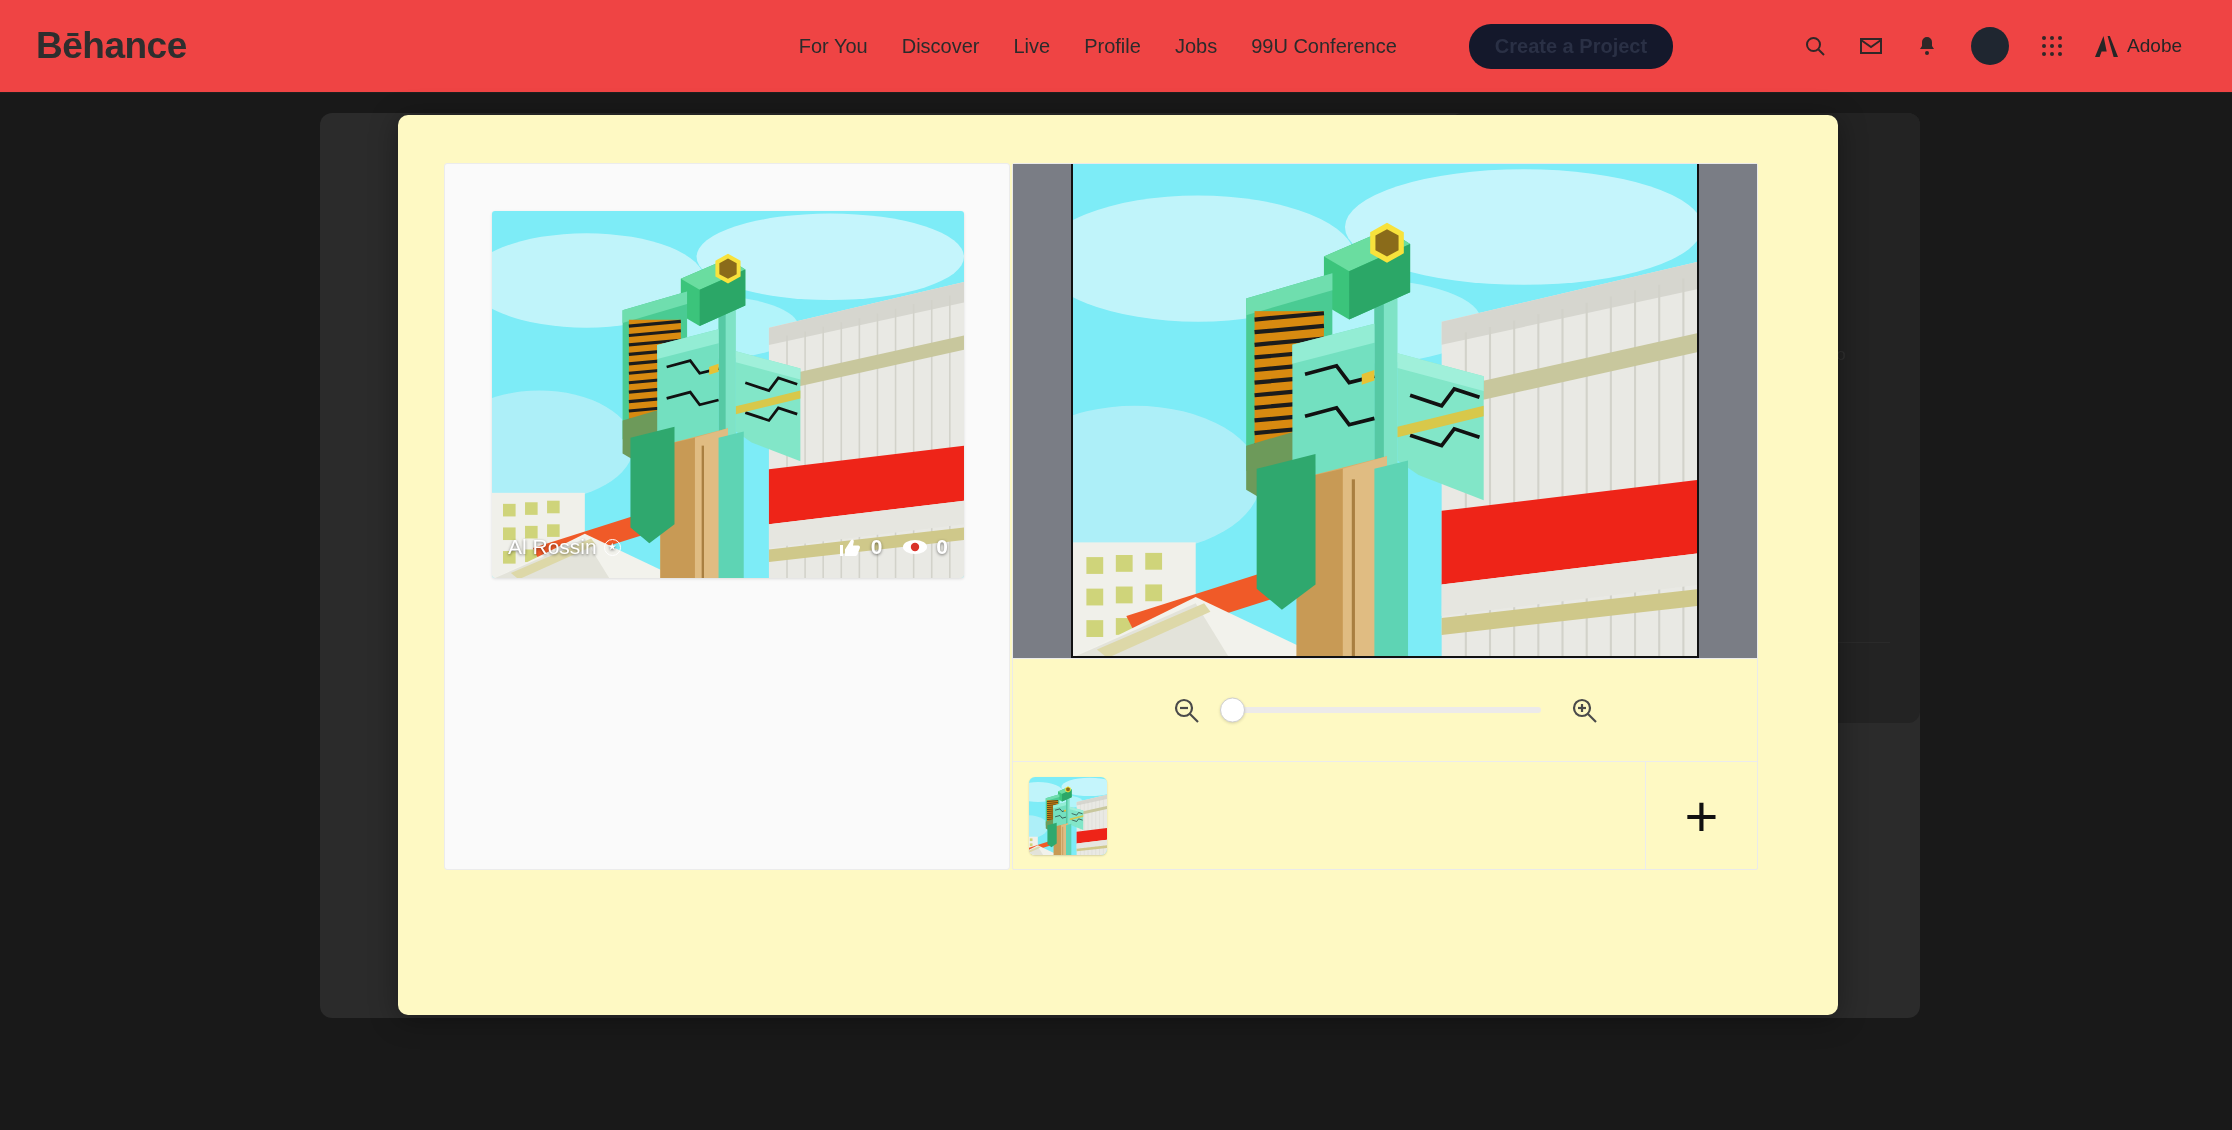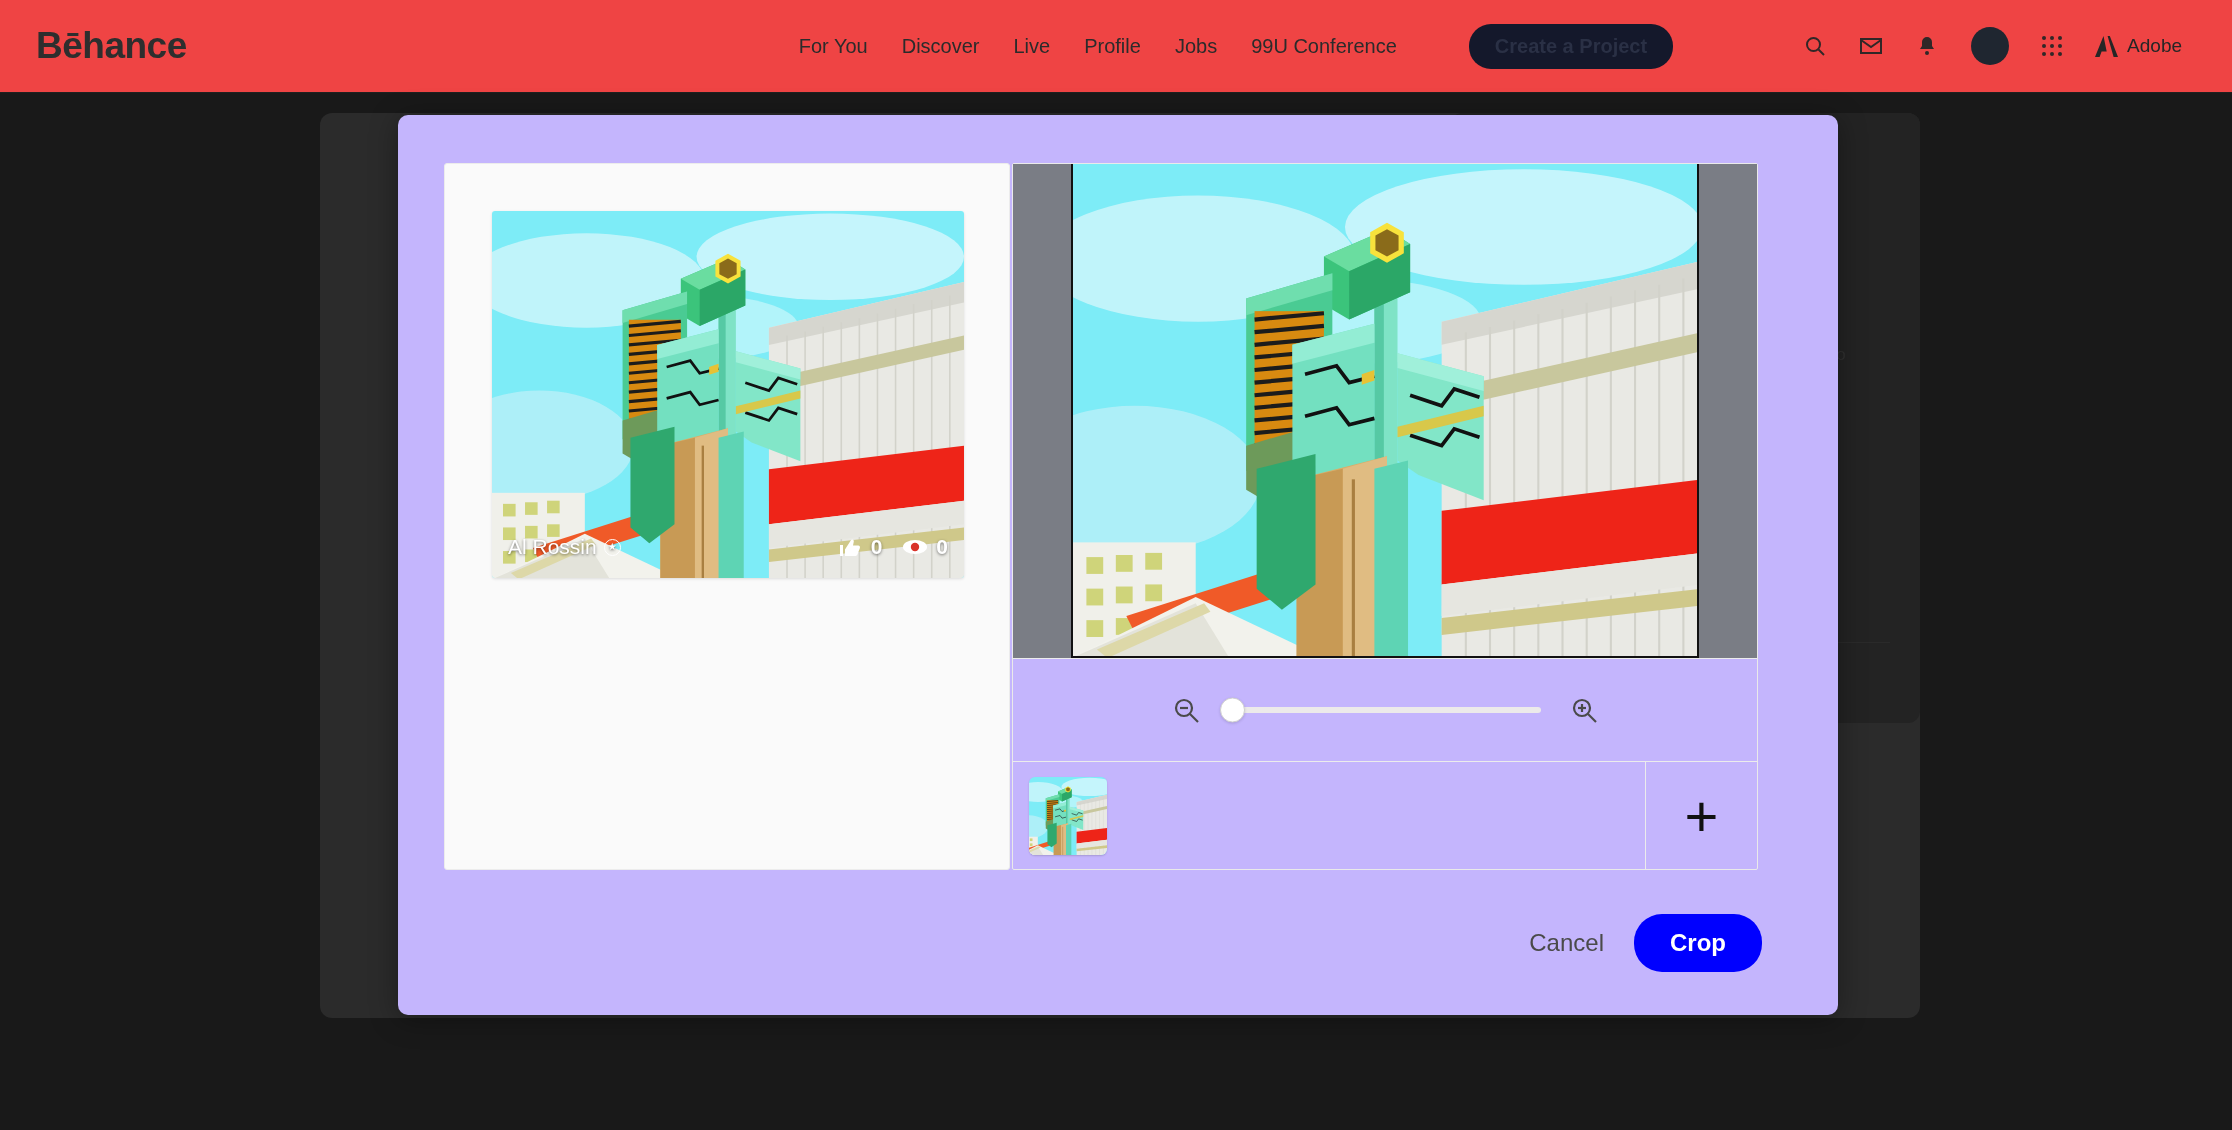--- a/index.html
+++ b/index.html
@@ -93,21 +93,21 @@
   .ac-sep {
     position: absolute; left: 30px; right: 30px; bottom: 80px;
     height: 1px; background: #2a2a2a;
   }
 
   
   .modal {
     position: absolute;
     left: 398px; top: 115px;
     width: 1440px; height: 900px;
-    background: #c4b5fd;
+    background: #fef9c3;
     border-radius: 10px;
     z-index: 5;
     box-shadow: 0 4px 28px rgba(0,0,0,.35);
     display: flex; flex-direction: column;
   }
   .modal-body {
     display: flex;
     padding: 48px 80px 0 46px;
   }
 
@@ -535,17 +535,13 @@
           </div>
         </div>
         <div class="add-cell">
           <span class="plus-glyph">+</span>
         </div>
       </div>
 
     </div>
   </div>
 
-  <div class="modal-footer">
-    <button class="cancel-btn">Cancel</button>
-    <button class="crop-btn">Crop</button>
-  </div>
 </div>
 
 </body></html>

